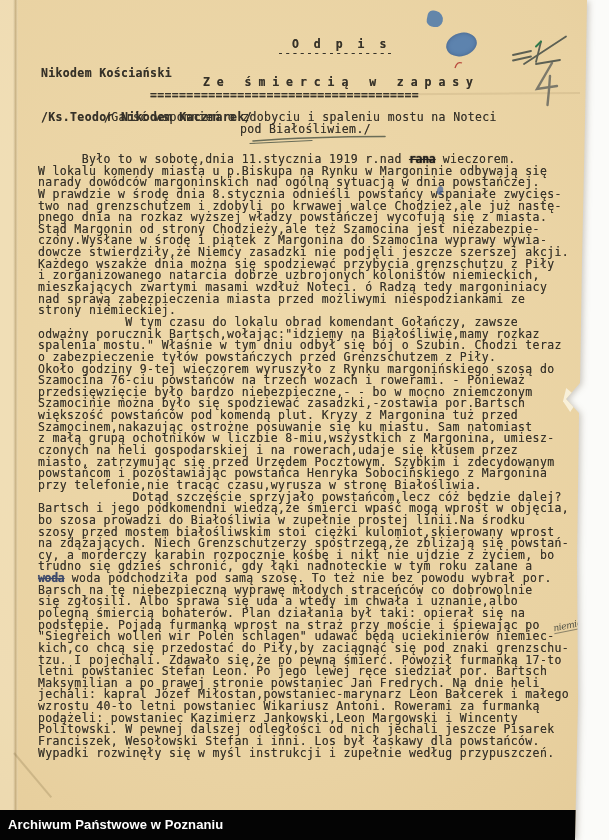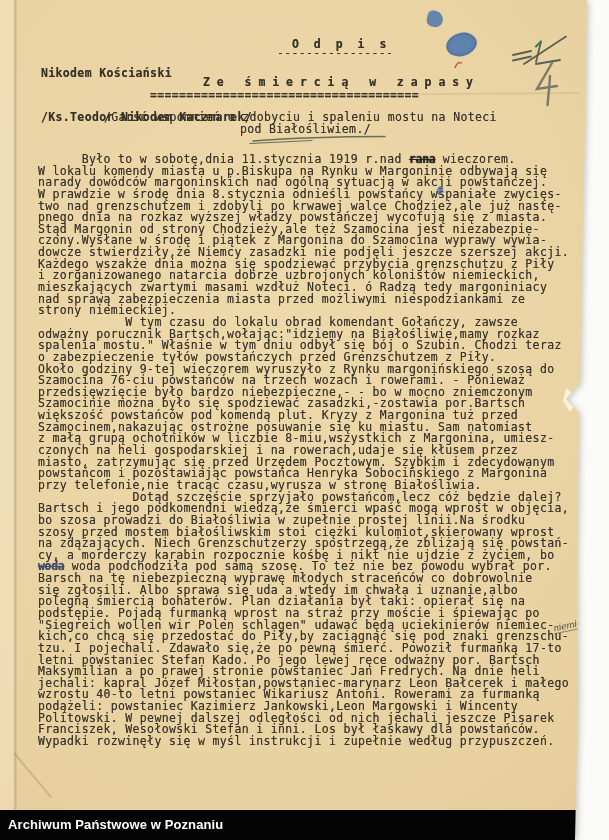--- a/index.html
+++ b/index.html
@@ -69,21 +69,21 @@
     <div class="typed sub2">pod Białośliwiem./</div>
 
     <svg class="pencil" viewBox="0 0 609 840">
       <path d="M253,141 Q310,136.5 385,136.5" stroke="#6a6d58" stroke-width="1.6" fill="none" stroke-linecap="round"></path>
       <path d="M250,143.5 L312,140.5" stroke="#6a6d58" stroke-width="1.2" fill="none" stroke-linecap="round"></path>
     </svg>
 
     <div id="body-lines">
         <div class="tline"><span>      Było to w sobotę,dnia 11.stycznia 1919 r.nad </span><span class="xout x">rana</span><span> wieczorem.</span></div>
         <div class="tline">W lokalu komendy miasta u p.Biskupa na Rynku w Margoninie odbywają się</div>
-        <div class="tline">narady dowódców margoninskich nad ogólną sytuacją w akcji powstańczej.</div>
+        <div class="tline">narady dowódców margoninskich nad ogólną sytuacją w dnia powstańczej.</div>
         <div class="tline">W prawdzie w środę dnia 8.stycznia odnieśli powstańcy wspaniałe zwycięs-</div>
         <div class="tline">two nad grenzschutzem i zdobyli po krwawej walce Chodzież,ale już nastę-</div>
         <div class="tline">pnego dnia na rozkaz wyższej władzy powstańczej wycofują się z miasta.</div>
         <div class="tline">Stąd Margonin od strony Chodzieży,ale też Szamocina jest niezabezpie-</div>
         <div class="tline">czony.Wysłane w środę i piątek z Margonina do Szamocina wyprawy wywia-</div>
         <div class="tline">dowcze stwierdziły,że Niemcy zasadzki nie podjęli jeszcze szerszej akcji.</div>
         <div class="tline">Każdego wszakże dnia można się spodziewać przybycia grenzschutzu z Piły</div>
         <div class="tline">i zorganizowanego natarcia dobrze uzbrojonych kolonistów niemieckich,</div>
         <div class="tline">mieszkających zwartymi masami wzdłuż Noteci. ó Radzą tedy margoniniacy</div>
         <div class="tline">nad sprawą zabezpieczenia miasta przed możliwymi niespodziankami ze</div>
@@ -102,29 +102,30 @@
         <div class="tline">czonych na heli gospodarskiej i na rowerach,udaje się kłusem przez</div>
         <div class="tline">miasto, zatrzymując się przed Urzędem Pocztowym. Szybkim i zdecydowanym</div>
         <div class="tline">powstańcom i pozostawiając powstańca Henryka Sobocińskiego z Margonina</div>
         <div class="tline">przy telefonie,nie tracąc czasu,wyrusza w stronę Białośliwia.</div>
         <div class="tline">             Dotąd szczęście sprzyjało powstańcom,lecz cóż będzie dalej?</div>
         <div class="tline">Bartsch i jego podkomendni wiedzą,że śmierci wpaść mogą wprost w objęcia,</div>
         <div class="tline">bo szosa prowadzi do Białośliwia w zupełnie prostej linii.Na środku</div>
         <div class="tline">szosy przed mostem białośliwskim stoi ciężki kulomiot,skierowany wprost</div>
         <div class="tline">na zdążających. Niech Grenzschutzerzy spostrzegą,że zbliżają się powstań-</div>
         <div class="tline">cy, a morderczy karabin rozpocznie kośbę i nikt nie ujdzie z życiem, bo</div>
+        <div class="tline">trudno się gdzieś schronić, gdy łąki nadnoteckie w tym roku zalane a</div>
         <div class="tline"><span></span><span class="xout blue">woda</span><span> woda podchodziła pod samą szosę. To też nie bez powodu wybrał por.</span></div>
         <div class="tline">Barsch na tę niebezpieczną wyprawę młodych straceńców co dobrowolnie</div>
         <div class="tline">się zgłosili. Albo sprawa się uda a wtedy im chwała i uznanie,albo</div>
         <div class="tline">polegną śmiercią bohaterów. Plan działania był taki: opierał się na</div>
         <div class="tline">podstępie. Pojadą furmanką wprost na straż przy moście i śpiewając po</div>
         <div class="tline">"Siegreich wollen wir Polen schlagen" udawać będą uciekinierów niemiec-</div>
         <div class="tline">kich,co chcą się przedostać do Piły,by zaciągnąć się pod znaki grenzschu-</div>
         <div class="tline">tzu. I pojechali. Zdawało się,że po pewną śmierć. Powoził furmanką 17-to</div>
-        <div class="tline">letni powstaniec Stefan Kado. Po jego lewej ręce odważny por. Bartsch</div>
+        <div class="tline">letni powstaniec Stefan Leon. Po jego lewej ręce siedział por. Bartsch</div>
         <div class="tline">Maksymilian a po prawej stronie powstaniec Jan Fredrych. Na dnie heli</div>
         <div class="tline">jechali: kapral Józef Miłostan,powstaniec-marynarz Leon Bałcerek i małego</div>
         <div class="tline">wzrostu 40-to letni powstaniec Wikariusz Antoni. Rowerami za furmanką</div>
         <div class="tline">podążeli: powstaniec Kazimierz Jankowski,Leon Margowski i Wincenty</div>
         <div class="tline">Politowski. W pewnej dalszej odległości od nich jechali jeszcze Pisarek</div>
         <div class="tline">Franciszek, Wesołowski Stefan i inni. Los był łaskawy dla powstańców.</div>
         <div class="tline">Wypadki rozwinęły się w myśl instrukcji i zupełnie według przypuszczeń.</div>
       </div>
 
     <div class="stamp blobA"></div>

